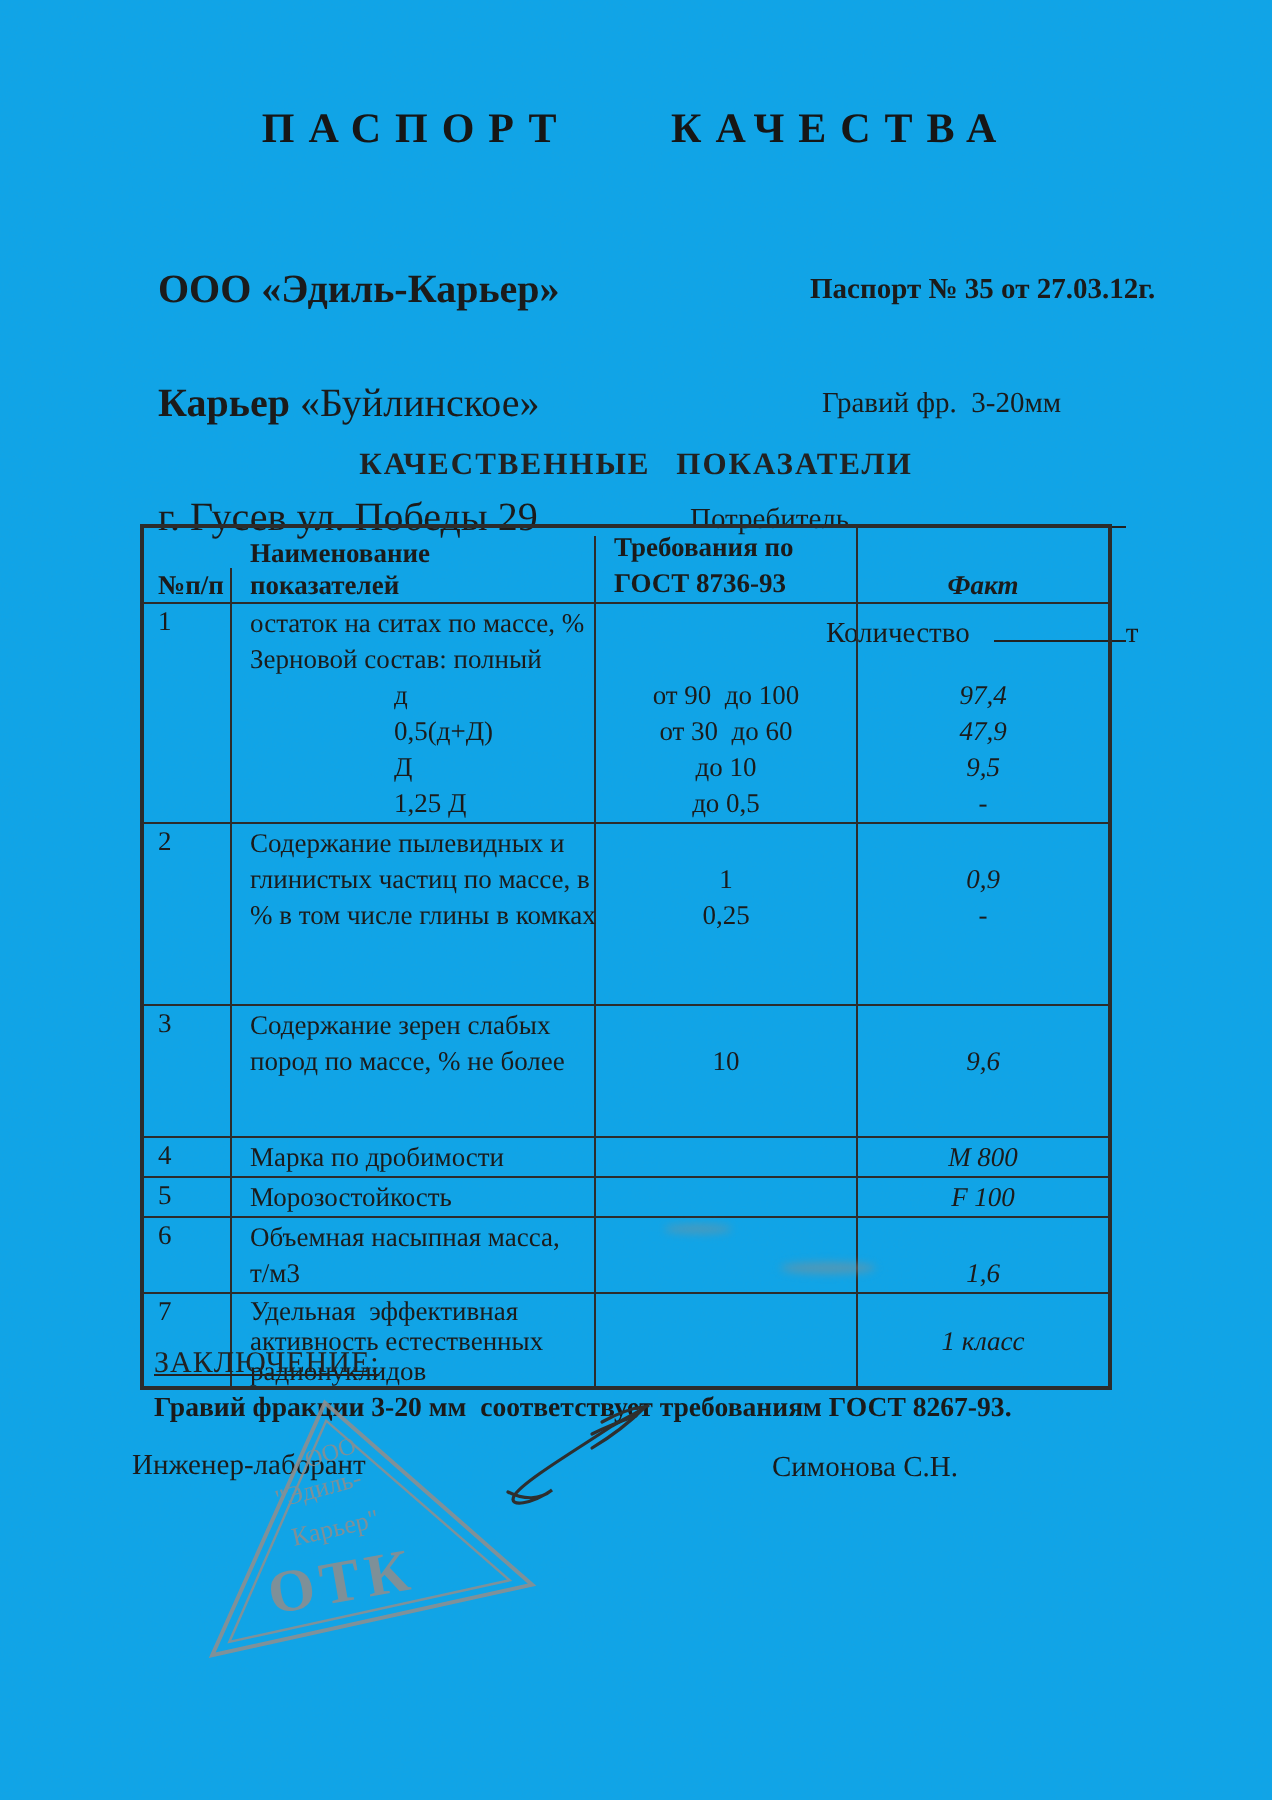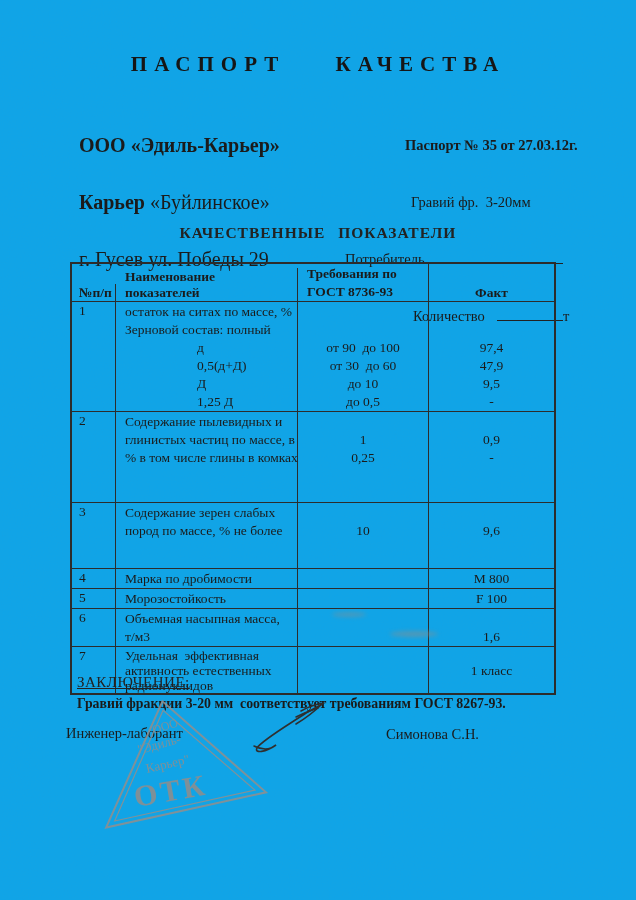--- a/index.html
+++ b/index.html
@@ -50,21 +50,21 @@
   }
   .qtable{
     position:absolute;left:70px;top:262px;width:482px;
     border:2px solid #2c2c2c;
     font-size:13.5px;
     background:transparent;
   }
   .trow{display:flex;border-bottom:1px solid #2c2c2c;}
   .trow:last-child{border-bottom:none;}
   .cell{box-sizing:border-box;border-right:1px solid #2c2c2c;padding:1px 0 0 0;}
-  .cell:last-child{border-right:none;}
+  .cell:last-child{border-right:none;font-style:italic;}
   .c-num{width:44px;padding-left:7px;}
   .c-name{width:182px;padding-left:9px;padding-right:4px;}
   .c-req{width:131px;text-align:center;}
   .c-fact{width:125px;text-align:center;}
   .c-req.hdr,.c-name.hdr{text-align:left;}
   .c-req.hdr{padding-left:9px;}
   .hdr{font-weight:bold;}
   .ln{height:18px;line-height:18px;white-space:pre;}
   .ln-sm{height:15px;line-height:15px;white-space:pre;}
   .sub{padding-left:72px;}

